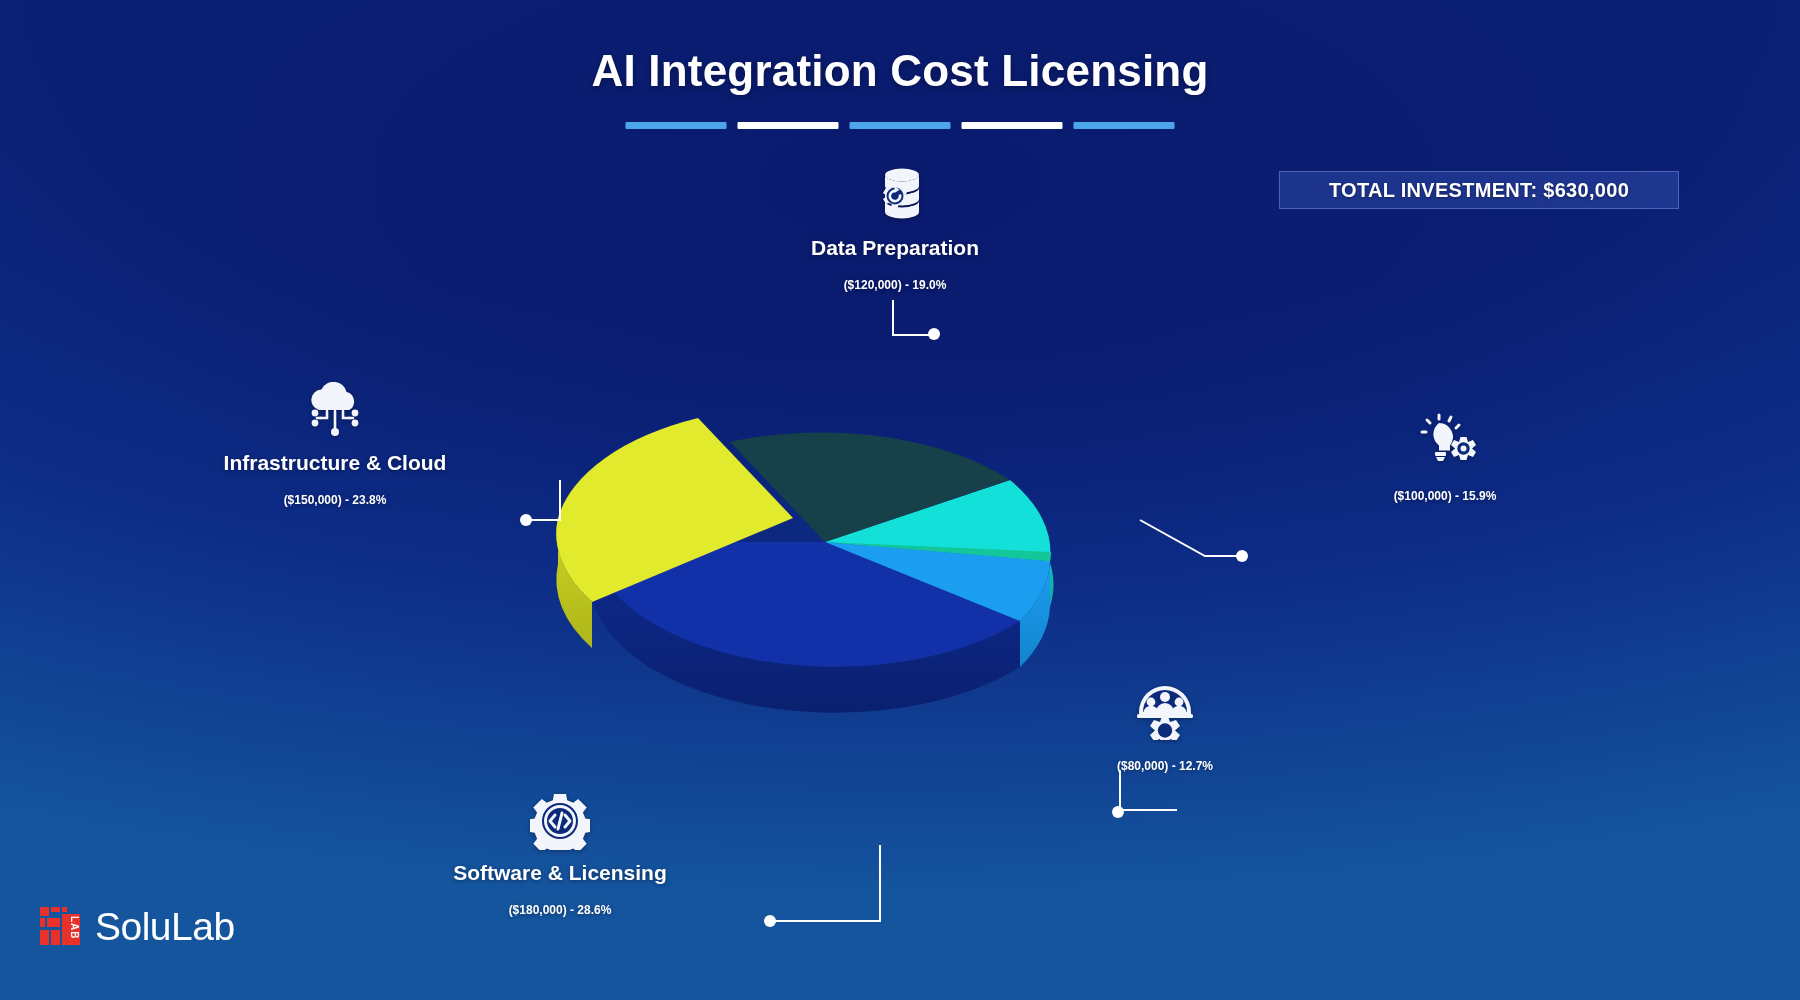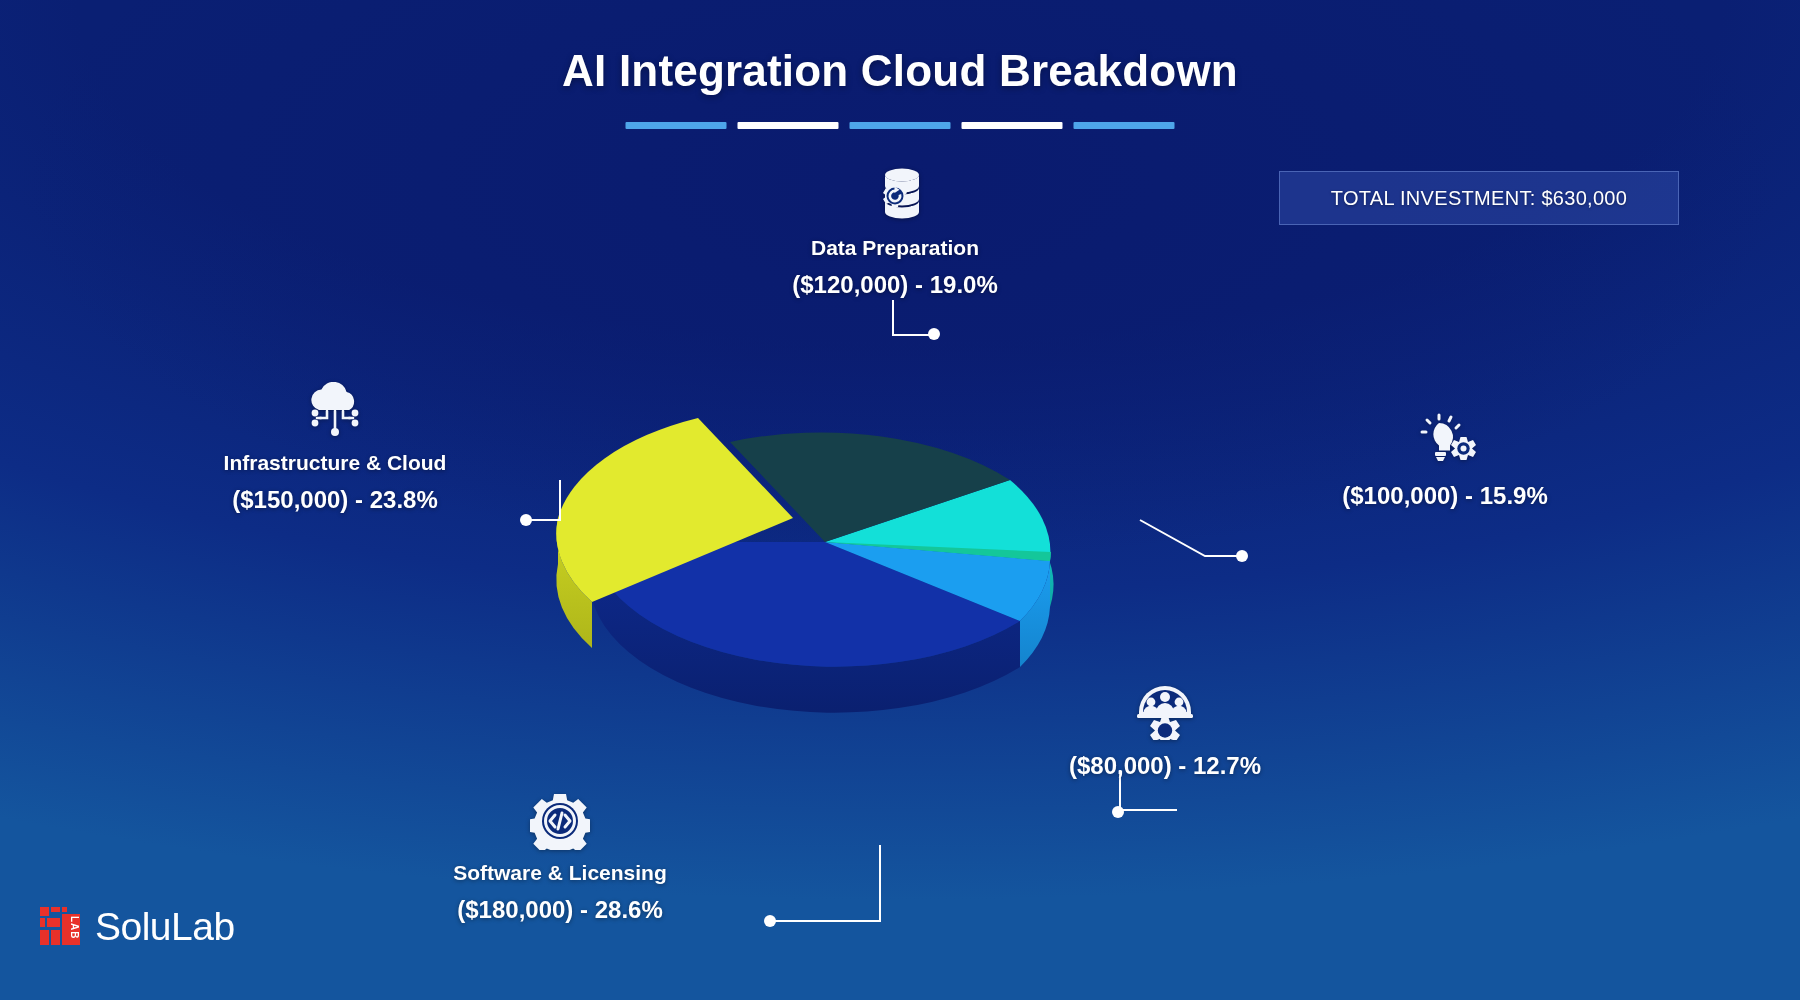--- a/index.html
+++ b/index.html
@@ -35,25 +35,25 @@
   }
   .rule{
     position:absolute; top:122px; left:50%; transform:translateX(-50%);
     display:flex; gap:11px; z-index:6;
   }
   .rule span{ display:block; width:101px; height:7px; border-radius:1px; }
 
   
   .badge{
     position:absolute; left:1279px; top:171px;
-    width:400px; height:54px;
+    width:400px; height:38px;
     background:rgba(58,86,180,.42);
     border:1px solid rgba(130,160,230,.45);
     display:flex; align-items:center; justify-content:center;
-    color:#fff; font-size:20px; font-weight:normal; letter-spacing:.3px;
+    color:#fff; font-size:20px; font-weight:bold; letter-spacing:.3px;
     z-index:7;
     text-shadow:0 1px 3px rgba(0,0,0,.4);
   }
 
   
   .chart-wrap{
     position:absolute; left:580px; top:330px;
     width:600px; height:420px;
     z-index:3;
   }
@@ -65,21 +65,21 @@
     display:flex; align-items:center; justify-content:center;
     height:62px; margin-bottom:8px;
   }
   .callout .ico svg{ fill:#f2f5fb; filter:drop-shadow(0 1px 2px rgba(0,0,0,.35)); }
   .callout .nm{
     font-size:21px; font-weight:bold; line-height:1.25;
     text-shadow:0 1px 4px rgba(0,0,0,.4);
     white-space:nowrap;
   }
   .callout .vl{
-    font-size:24px; font-weight:bold; line-height:1.35; margin-top:8px;
+    font-size:12px; font-weight:bold; line-height:1.35; margin-top:16px;
     text-shadow:0 1px 4px rgba(0,0,0,.4);
     white-space:nowrap;
   }
   .c-center{ text-align:center; }
 
   
   .leaders{ position:absolute; inset:0; z-index:7; pointer-events:none; }
   .leaders svg{ width:100%; height:100%; display:block; }
 
   
@@ -97,21 +97,21 @@
     letter-spacing:1px; line-height:13px;
     display:flex; align-items:center; justify-content:center;
   }
   .logo .wordmark{ color:#fff; font-size:39px; font-weight:normal; letter-spacing:-.5px;text-align:right; }
 </style>
 </head>
 <body>
 
 <div id="stage">
 
-  <div class="title">AI Integration Cloud Breakdown</div>
+  <div class="title">AI Integration Cost Licensing</div>
   <div class="rule">
     <span style="background: rgb(78, 166, 234);"></span>
     <span style="background: rgb(255, 255, 255);"></span>
     <span style="background: rgb(78, 166, 234);"></span>
     <span style="background: rgb(255, 255, 255);"></span>
     <span style="background: rgb(78, 166, 234);"></span>
   </div>
 
   <div class="badge">TOTAL INVESTMENT: $630,000</div>
 

